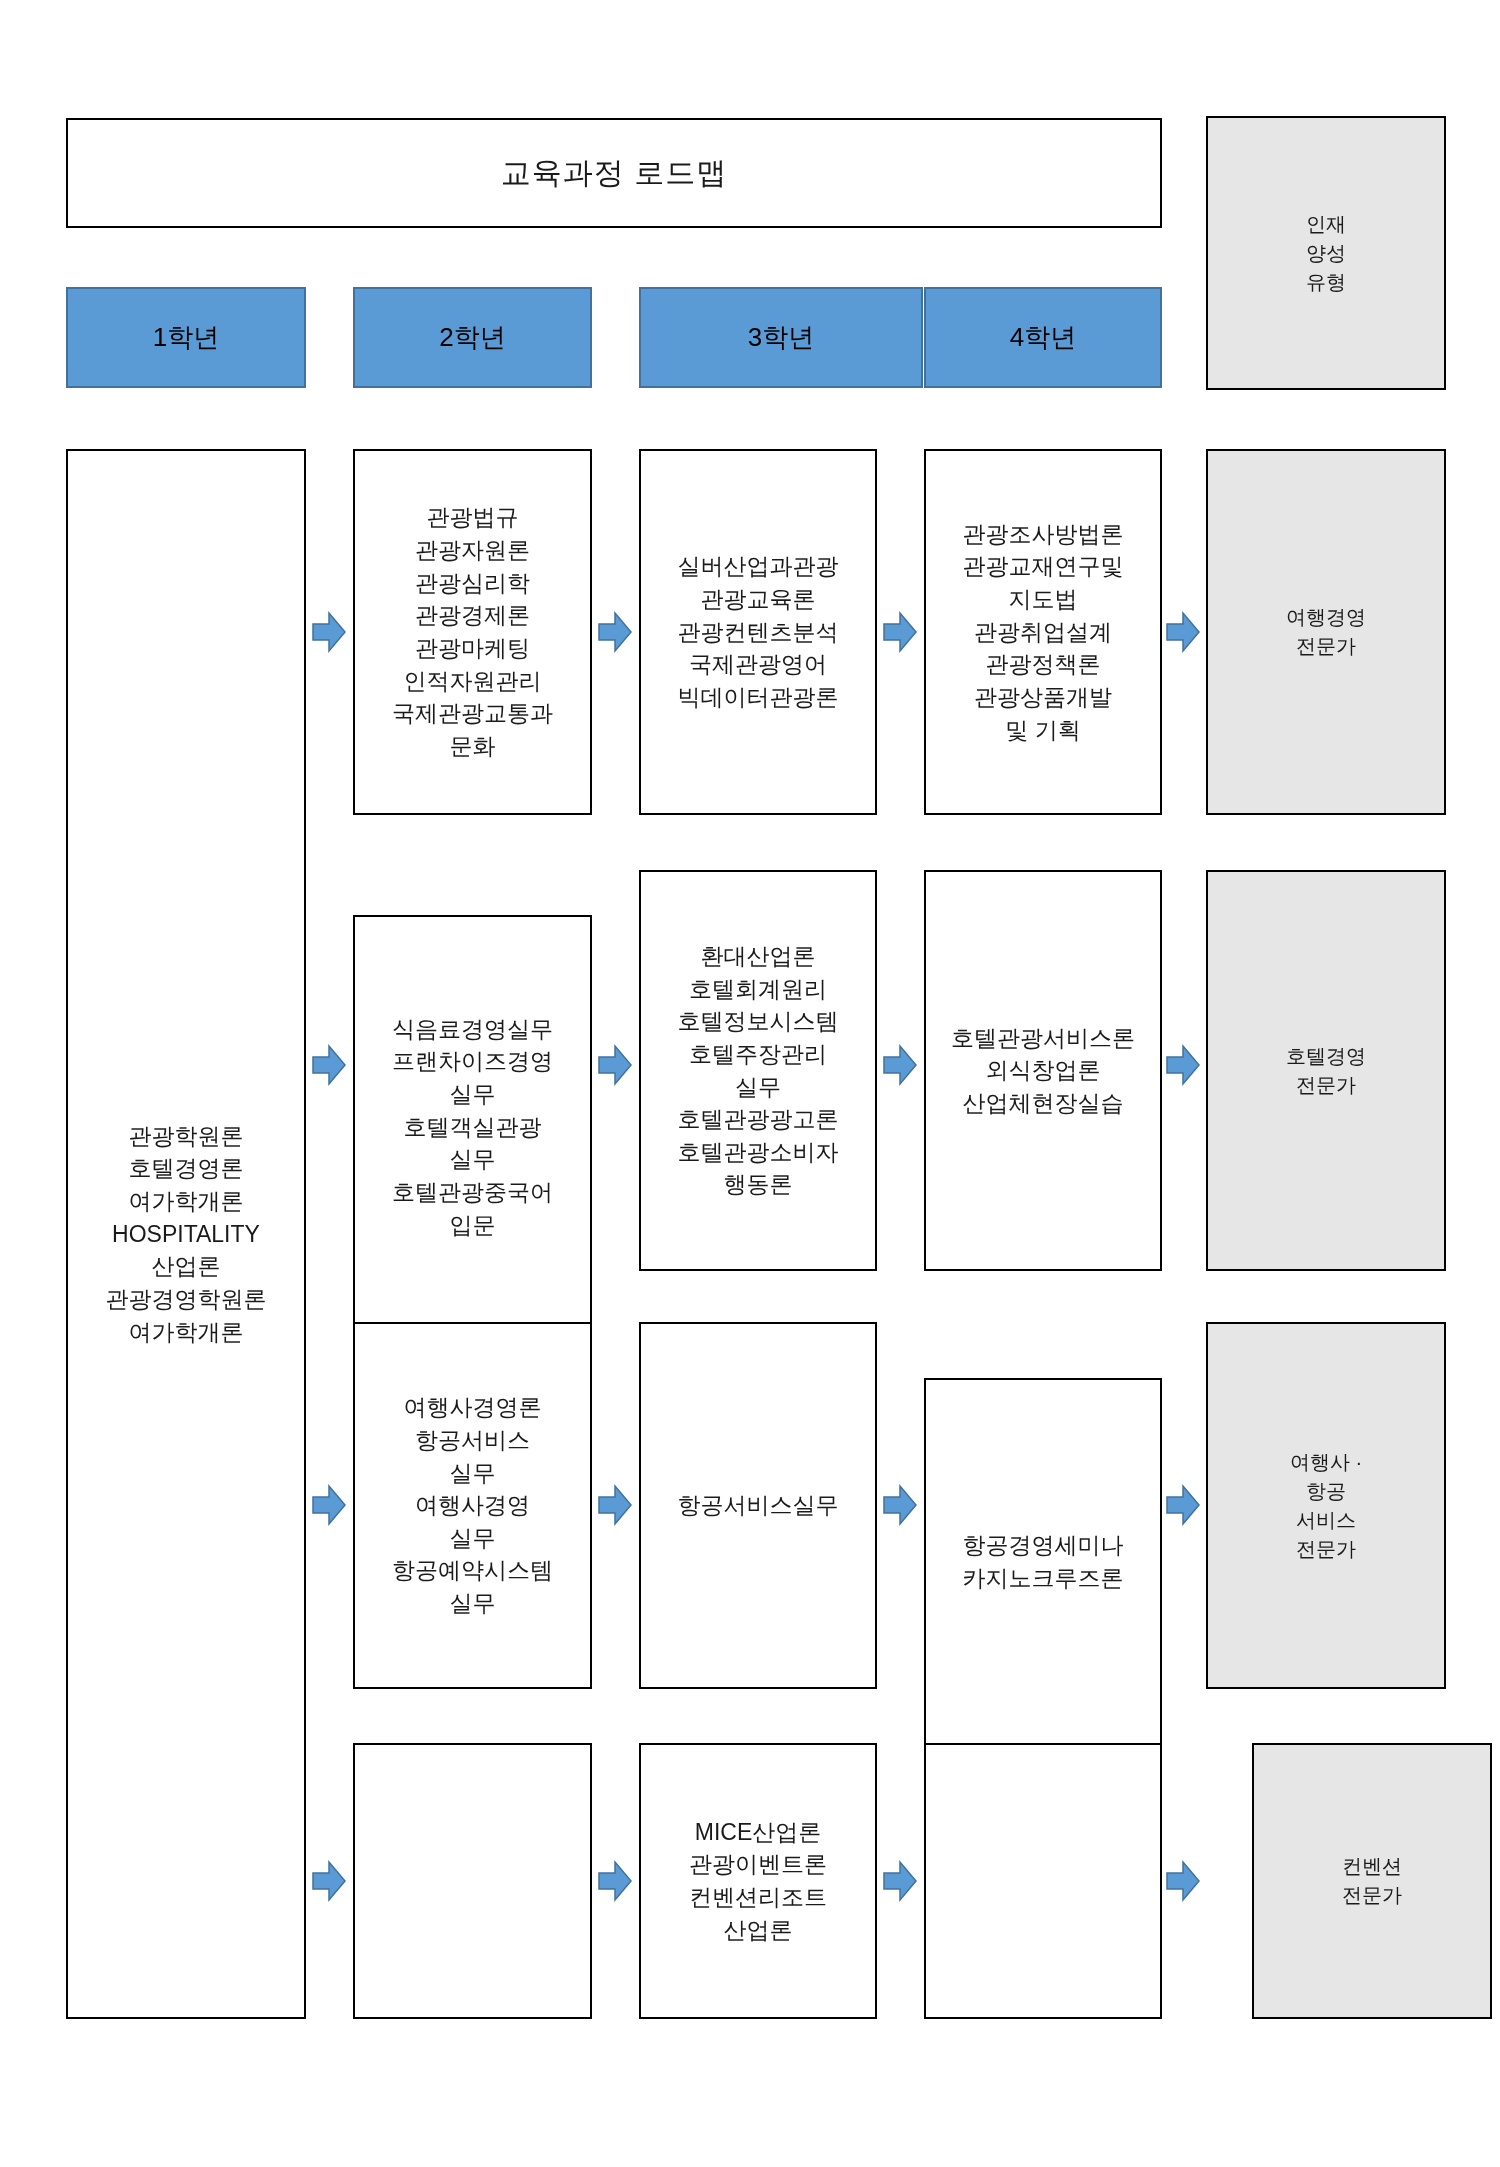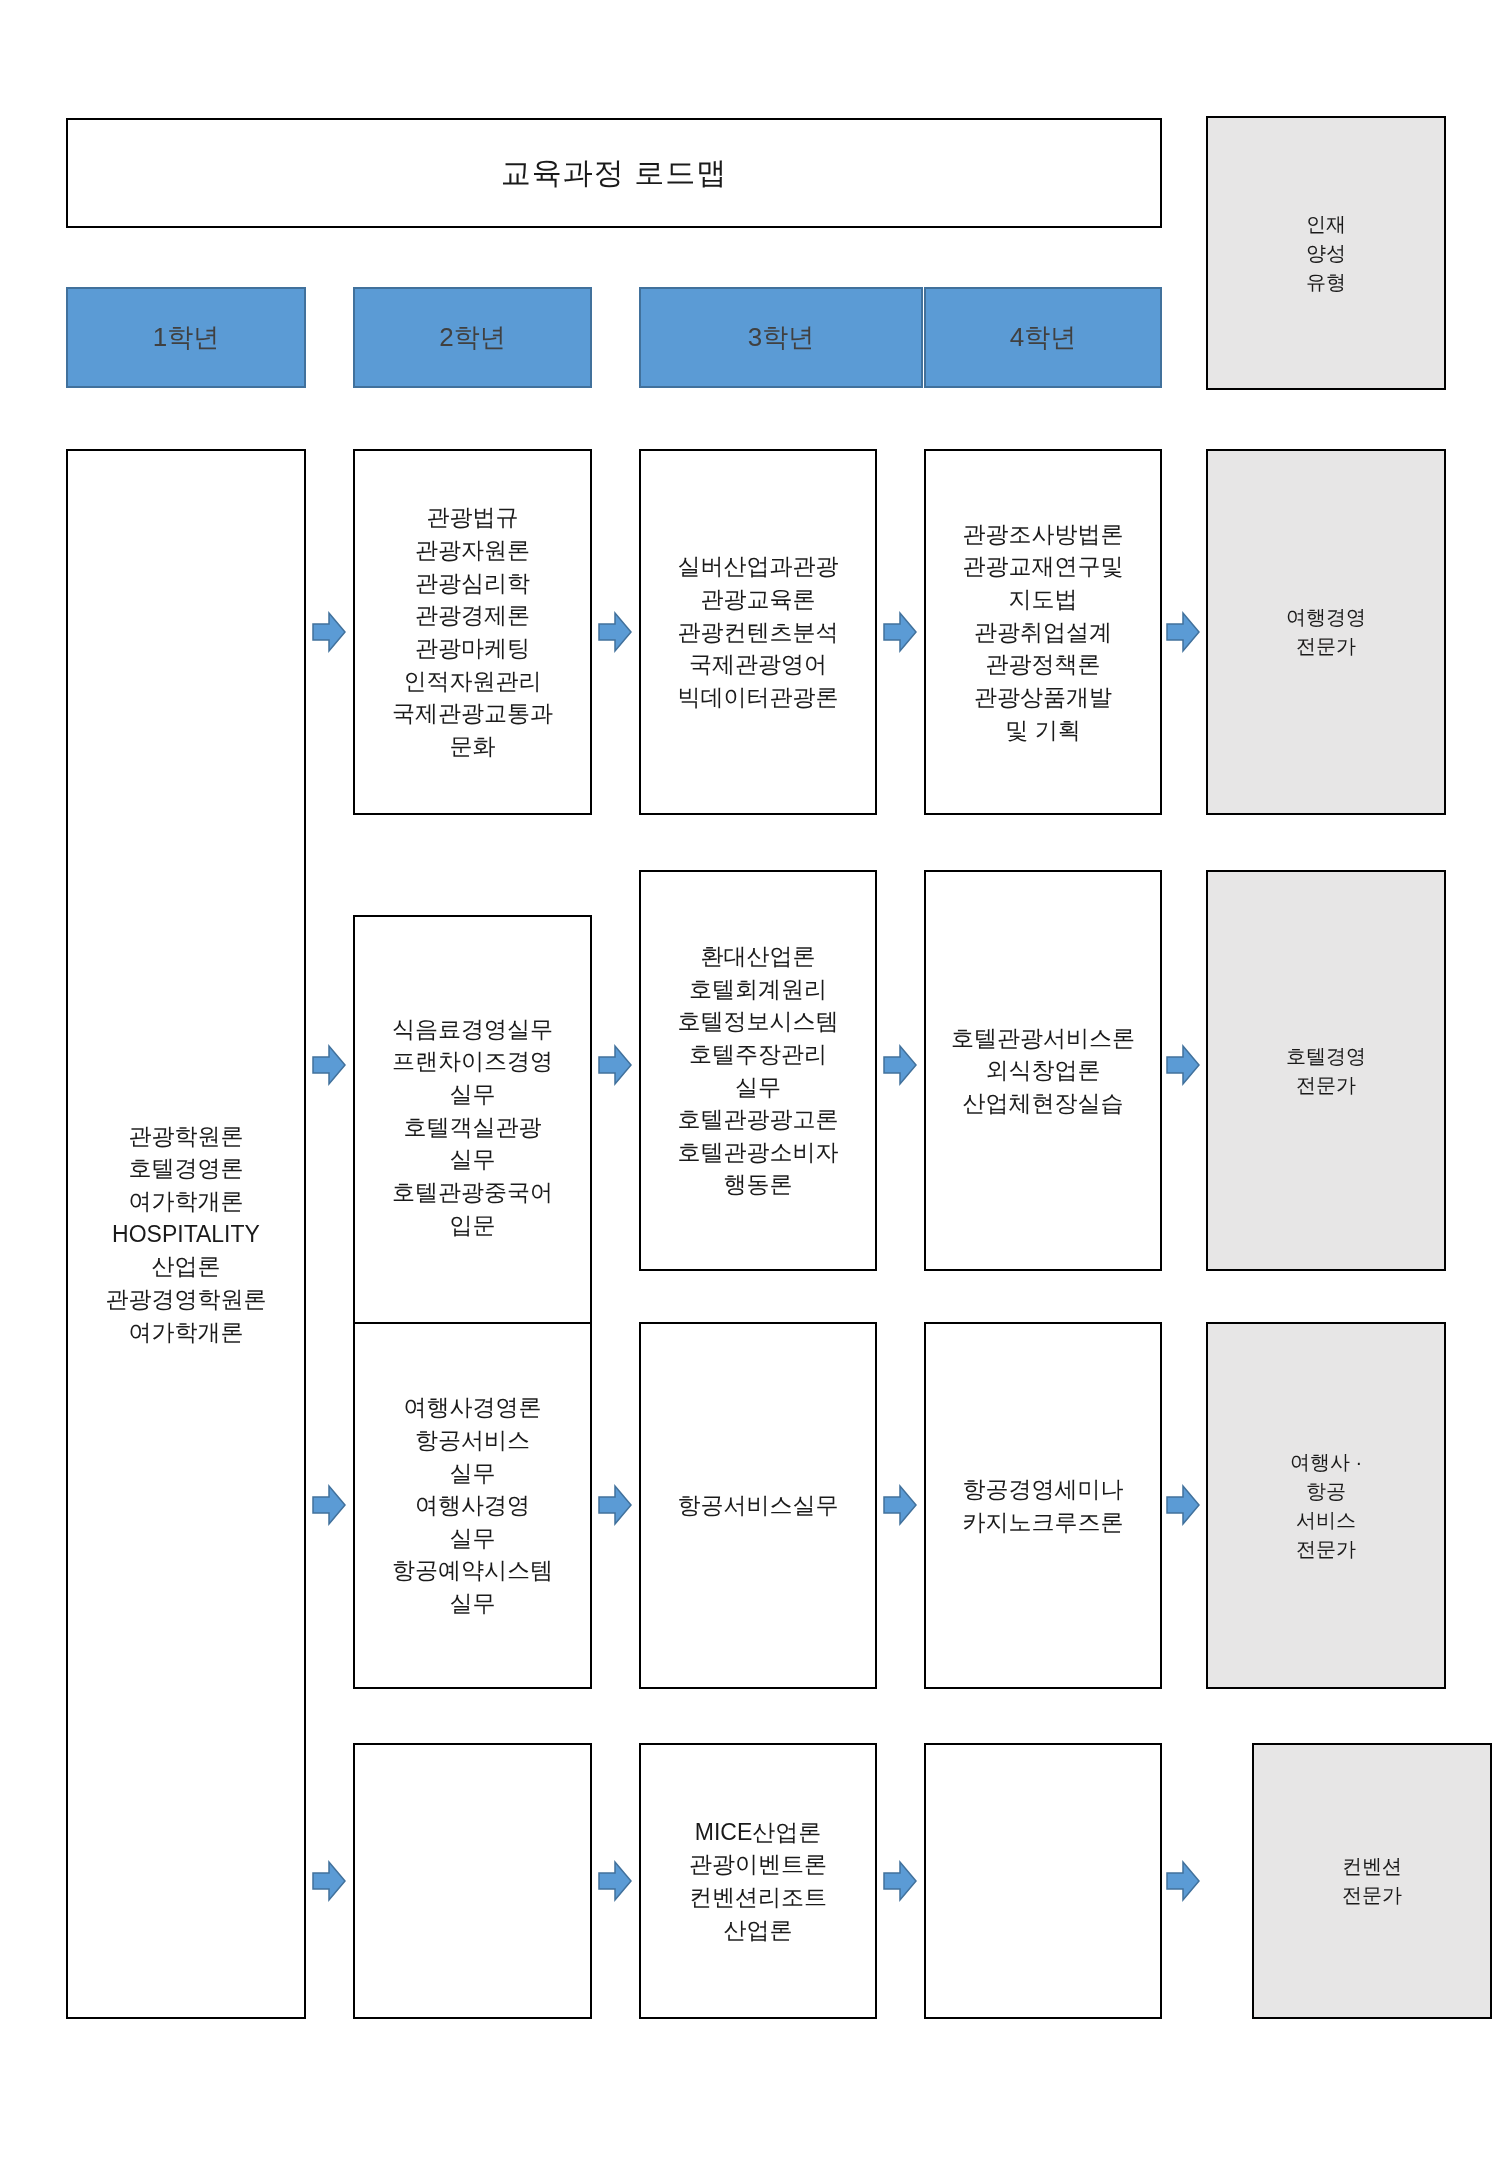--- a/index.html
+++ b/index.html
@@ -22,21 +22,21 @@
   .title-box {
     border: 2px solid #000000;
     background: #ffffff;
     font-size: 30px;
     letter-spacing: 1px;
   }
   .year-header {
     background: #5B9BD5;
     border: 2px solid #41719C;
     font-size: 26px;
-    color: #404040;
+    color: #000000;
   }
   .course-box {
     background: #ffffff;
     border: 2px solid #000000;
     font-size: 23px;
     line-height: 1.42;
     padding: 4px 6px;
   }
   .gray-box {
     background: #E7E6E6;
@@ -150,21 +150,21 @@
 항공서비스
 실무
 여행사경영
 실무
 항공예약시스템
 실무</span>
   </div>
   <div class="abs center course-box" style="left:639px; top:1322px; width:238px; height:367px;">
     <span class="pre">항공서비스실무</span>
   </div>
-  <div class="abs center course-box" style="left:924px; top:1322px; width:238px; height:367px;">
+  <div class="abs center course-box" style="left:924px; top:1378px; width:238px; height:367px;">
     <span class="pre">항공경영세미나
 카지노크루즈론</span>
   </div>
   <div class="abs center gray-box" style="left:1206px; top:1322px; width:240px; height:367px;">
     <span class="pre">여행사 ·
 항공
 서비스
 전문가</span>
   </div>
 

